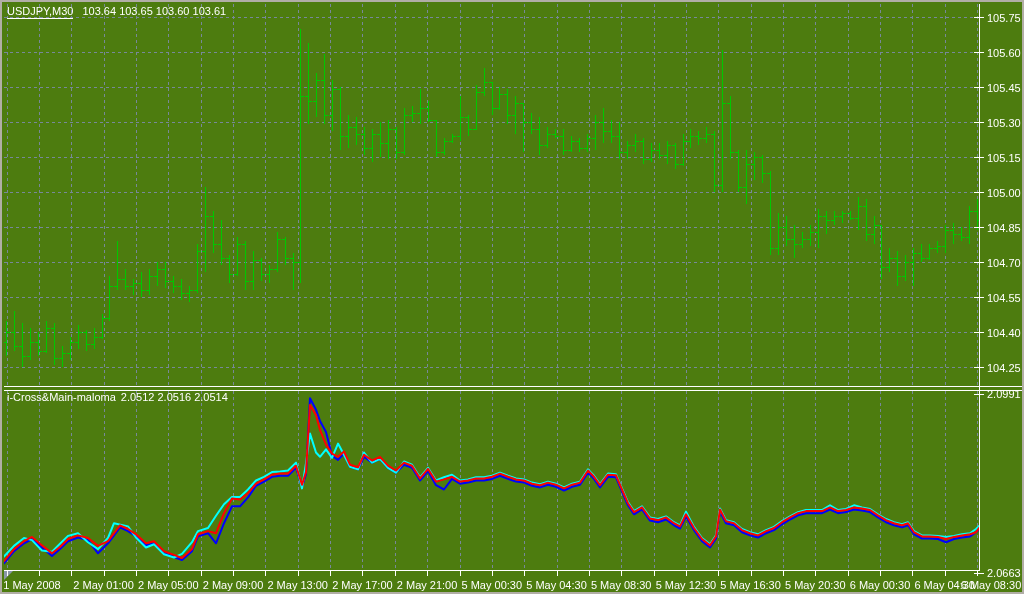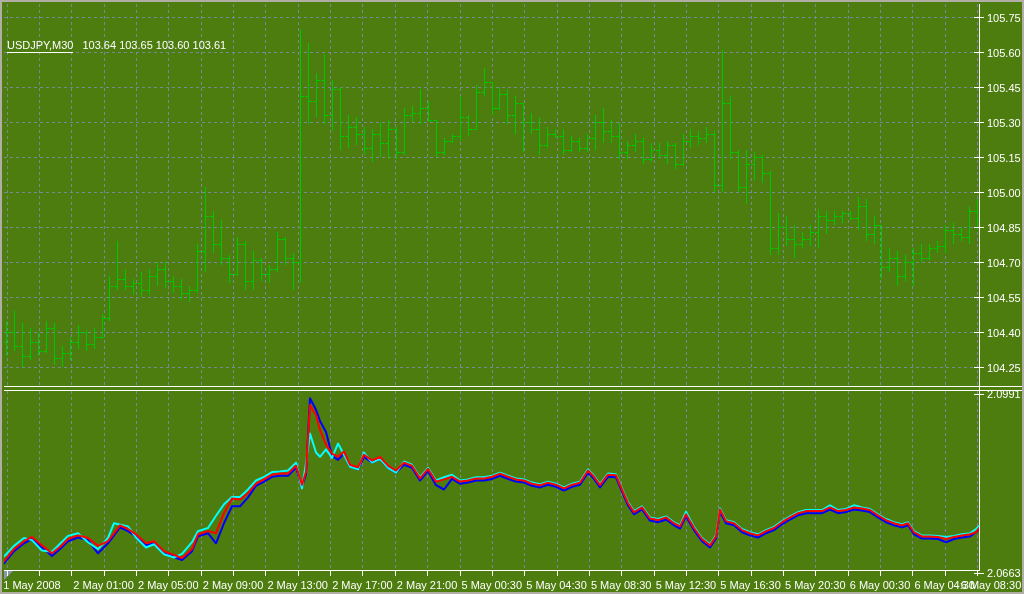--- a/index.html
+++ b/index.html
@@ -6,21 +6,21 @@
   #window{
     position:relative;width:1024px;height:594px;box-sizing:border-box;
     background:#4d7c0f;border:2px solid #b1aea6;overflow:hidden;
     font-family:"Liberation Sans",sans-serif;
   }
   #plot{position:absolute;left:0;top:0;}
   .pane-title{
     position:absolute;color:#fff;font-size:11px;line-height:13px;
     white-space:pre;letter-spacing:0px;z-index:5;
   }
-  #main-title{left:5px;top:3px;margin-top:34px;}
+  #main-title{left:5px;top:3px;}
   #ind-title{left:5px;top:389px;}
   .sym{border-bottom:1px solid #fff;padding-bottom:1px;}
   .vals{margin-left:9px;}
   .vals2{margin-left:5px;}
   text{font-family:"Liberation Sans",sans-serif;font-size:11px;fill:#fff;}
 </style>
 </head>
 <body>
 
 <div id="window">
@@ -813,13 +813,14 @@
         <text x="748.6" y="587" text-anchor="middle">5 May 16:30</text>
         <text x="813.3000000000001" y="587" text-anchor="middle">5 May 20:30</text>
         <text x="878" y="587" text-anchor="middle">6 May 00:30</text>
         <text x="942.7" y="587" text-anchor="middle">6 May 04:30</text>
         <text x="989" y="587" text-anchor="middle">6 May 08:30</text>
       </g>
   </svg>
 
   <div id="main-title" class="pane-title"><span class="sym">USDJPY,M30</span><span class="vals">103.64 103.65 103.60 103.61</span></div>
 
+  <div id="ind-title" class="pane-title"><span>i-Cross&amp;Main-maloma</span><span class="vals2">2.0512 2.0516 2.0514</span></div>
 </div>
 
 </body></html>

